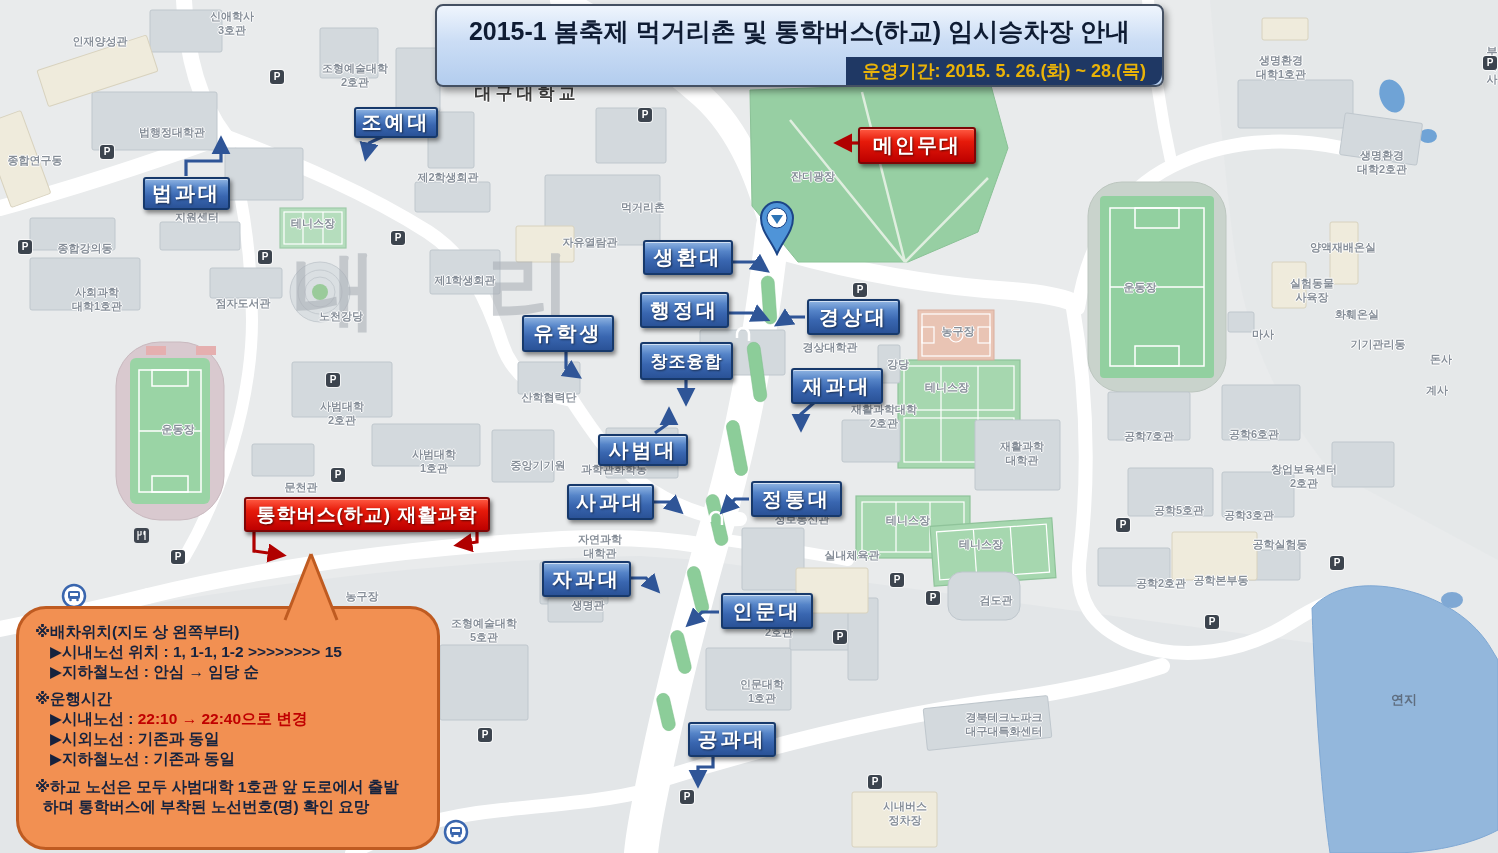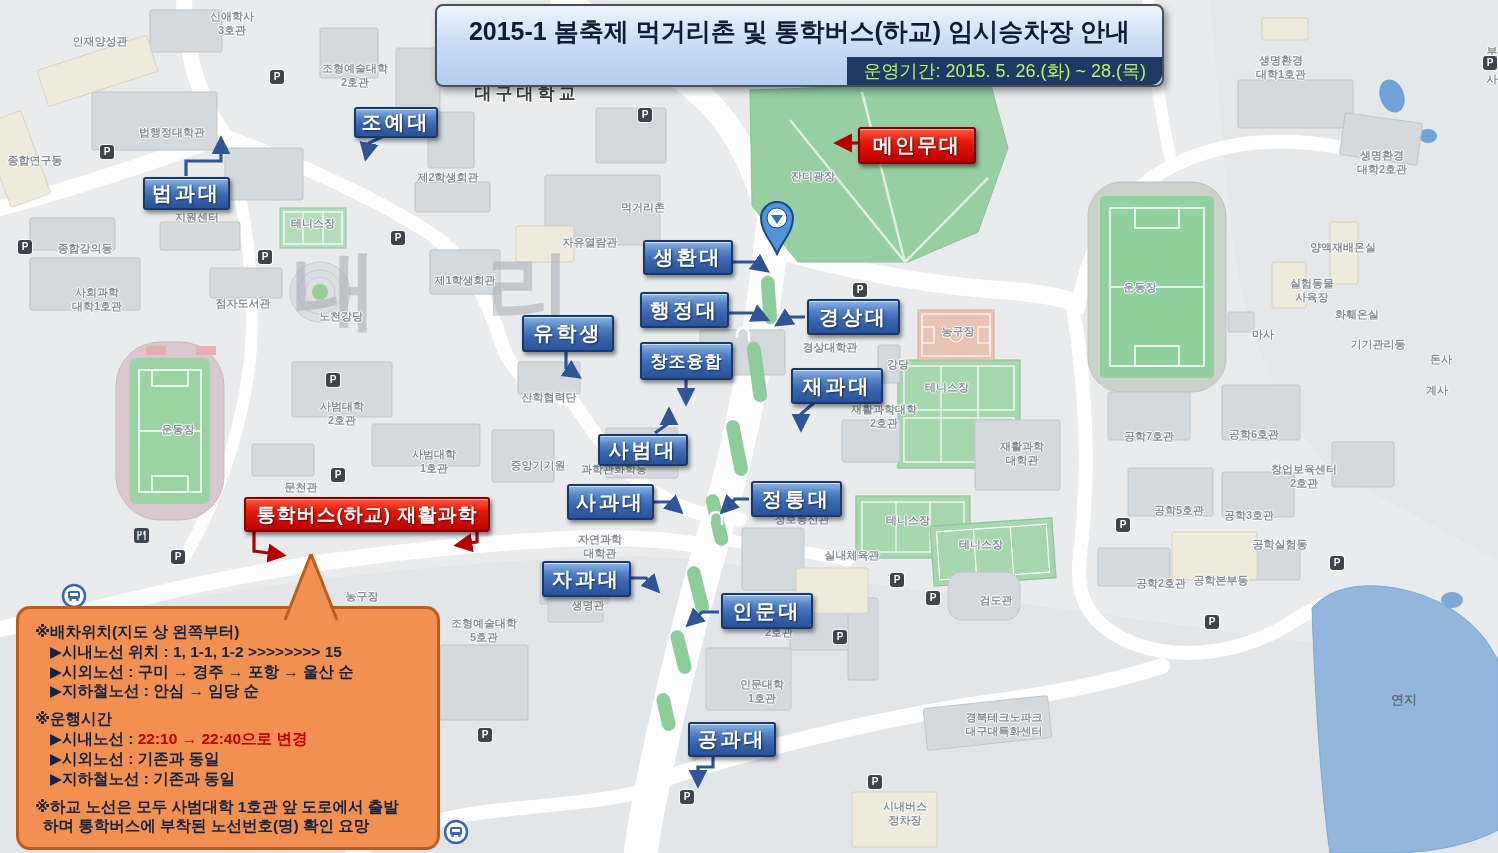--- a/index.html
+++ b/index.html
@@ -33,24 +33,24 @@
       background:linear-gradient(180deg,#FF5A42 0%,#E61A0A 38%,#BD0000 100%);
       border:2px solid #7E0606;border-radius:3px;
       box-shadow:2px 3px 4px rgba(0,0,0,.5),inset 0 1px 0 rgba(255,255,255,.45);
       text-shadow:1px 1px 2px rgba(0,0,0,.55)}
   
   .banner{position:absolute;left:435px;top:4px;width:725px;height:79px;z-index:30;
       background:linear-gradient(180deg,#EFF5FD 0%,#CBDDF5 45%,#B3CDEE 100%);
       border:2px solid #445062;border-radius:8px;box-shadow:3px 4px 7px rgba(0,0,0,.4)}
   .banner .t{position:absolute;left:0;right:0;top:9px;text-align:center;font-size:25px;font-weight:bold;color:#0F1C33}
   .banner .p{position:absolute;right:0px;bottom:0px;height:28px;line-height:28px;padding:0 16px;
-      background:#1F3864;color:#bef264;font-size:18px;font-weight:normal;border-radius:0 0 11px 0}
+      background:#1F3864;color:#eab308;font-size:18px;font-weight:bold;border-radius:0 0 11px 0}
   
   .bubble{position:absolute;left:16px;top:606px;width:424px;height:244px;z-index:40;box-sizing:border-box;
-      background:#F29052;border:3px solid #BF5B21;border-radius:14px;padding:13px 14px 10px 16px;
+      background:#F29052;border:3px solid #BF5B21;border-radius:30px;padding:13px 14px 10px 16px;
       color:#16233E;font-weight:bold;font-size:15.5px;line-height:1.28}
   .bubble .sec{margin-bottom:8px}
   .bubble .it{padding-left:15px}
   .bubble .it2{padding-left:8px}
   .bubble .red{color:#C00000}
   .tail{position:absolute;left:0;top:0;z-index:41;pointer-events:none}
 </style>
 </head>
 <body>
 
@@ -405,21 +405,20 @@
 
 <div class="banner">
   <div class="t">2015-1 봄축제 먹거리촌 및 통학버스(하교) 임시승차장 안내</div>
   <div class="p">운영기간: 2015. 5. 26.(화) ~ 28.(목)</div>
 </div>
 
 <div class="bubble">
   <div class="sec">
     <div>※배차위치(지도 상 왼쪽부터)</div>
     <div class="it">▶시내노선 위치 : 1, 1-1, 1-2 &gt;&gt;&gt;&gt;&gt;&gt;&gt;&gt; 15</div>
-    <div class="it">▶시외노선 : 구미 → 경주 → 포항 → 울산 순</div>
     <div class="it">▶지하철노선 : 안심 → 임당 순</div>
   </div>
   <div class="sec">
     <div>※운행시간</div>
     <div class="it"><span>▶시내노선 : </span><span class="red">22:10 → 22:40으로 변경</span></div>
     <div class="it">▶시외노선 : 기존과 동일</div>
     <div class="it">▶지하철노선 : 기존과 동일</div>
   </div>
   <div class="sec">
     <div>※하교 노선은 모두 사범대학 1호관 앞 도로에서 출발</div>

